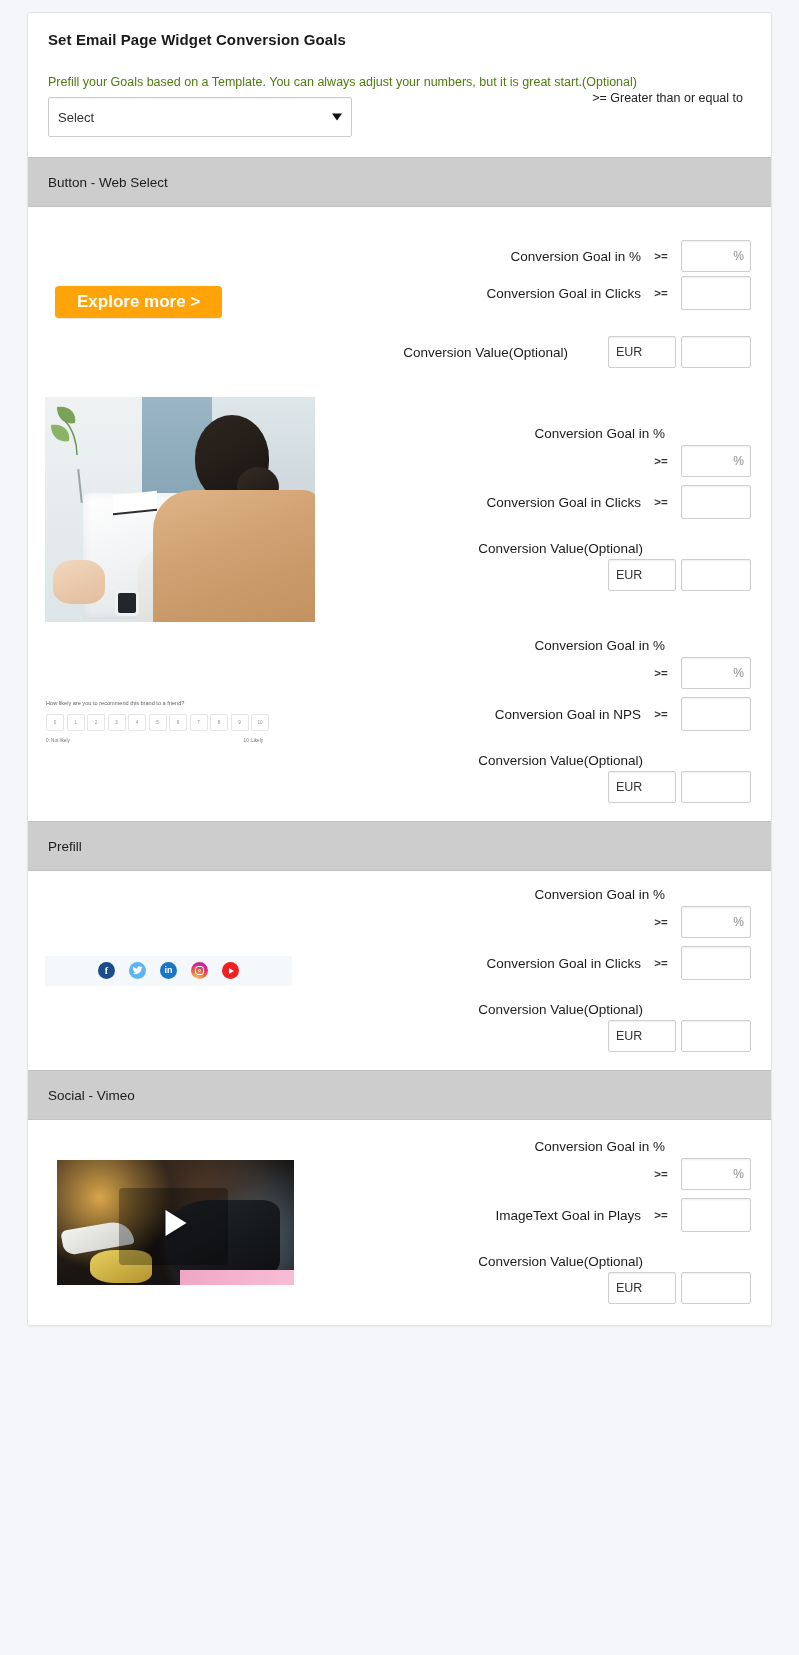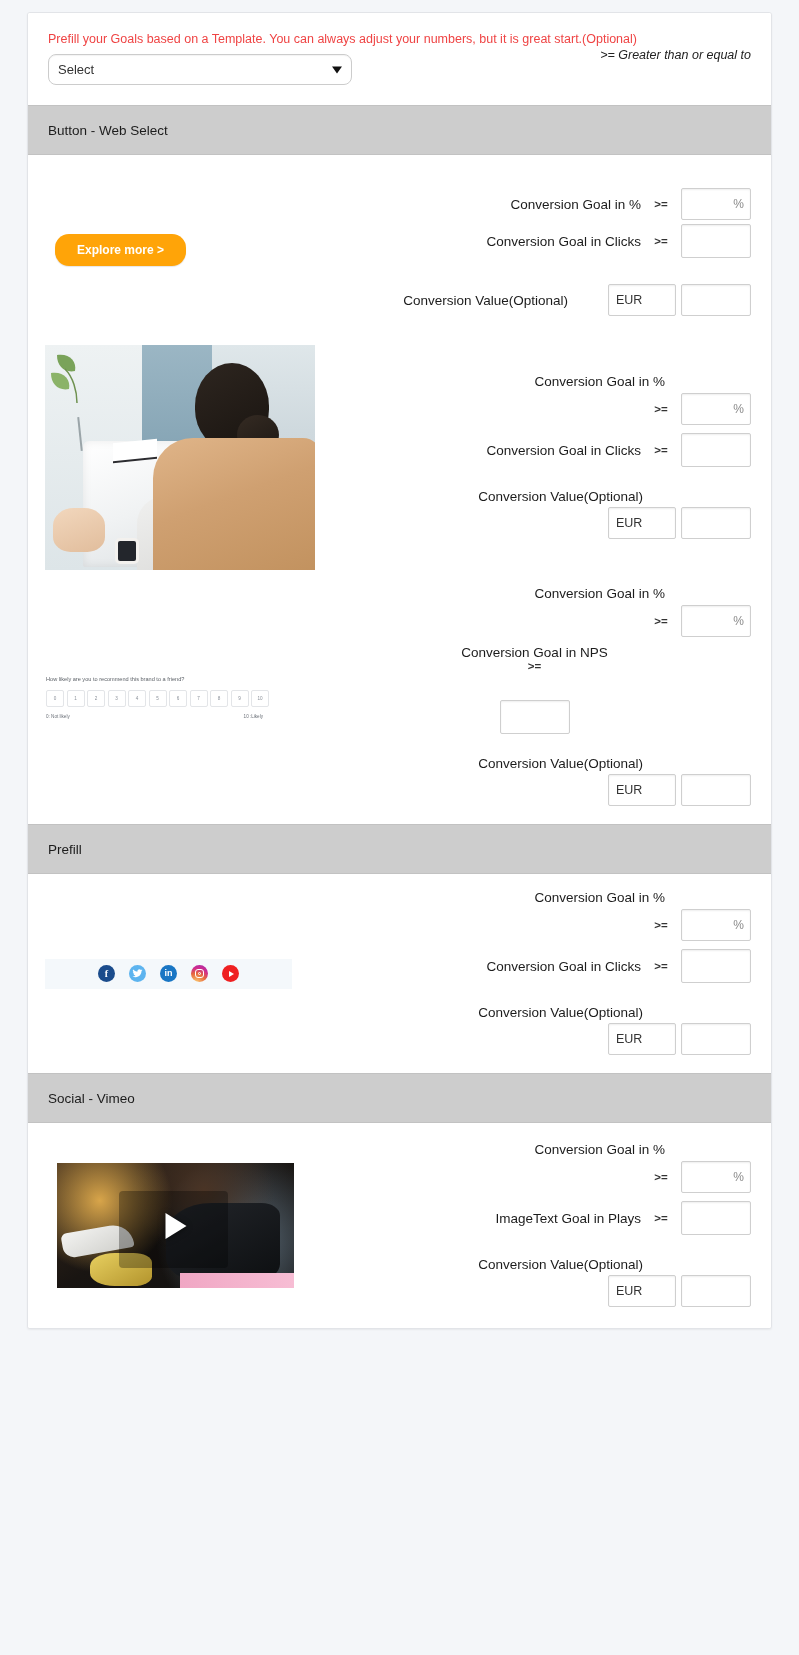--- a/index.html
+++ b/index.html
@@ -31,49 +31,48 @@
   .card-title {
     font-size: 15px;
     font-weight: bold;
     color: #1a1a1a;
     margin: 0 0 26px 0;
     letter-spacing: .1px;
   }
   .prefill-row { position: relative; }
   .prefill-text {
     font-size: 12.5px;
-    color: #ef4444;
+    color: #4d7c0f;
     margin-bottom: 7px;
     line-height: 1.3;
   }
   .gte-legend {
     position: absolute;
-    right: 0;
+    right: 8px;
     top: 17px;
     font-size: 12.5px;
     color: #222;
     white-space: nowrap;
-    font-style: italic;
   }
   .select-wrap {
     position: relative;
     width: 304px;
   }
   select.tmpl-select {
     -webkit-appearance: none;
     appearance: none;
     width: 100%;
-    height: 31px;
+    height: 40px;
     padding: 0 28px 0 9px;
     font-family: "Liberation Sans", sans-serif;
     font-size: 13px;
     color: #333;
     background: #fff;
     border: 1px solid #ccc;
-    border-radius: 8px;
+    border-radius: 2px;
     box-shadow: inset 0 1px 1px rgba(0,0,0,0.05);
   }
   .select-caret {
     position: absolute;
     right: 10px; top: 50%;
     transform: translateY(-50%);
     width: 0; height: 0;
     border-left: 5px solid transparent;
     border-right: 5px solid transparent;
     border-top: 7px solid #111;
@@ -170,24 +169,24 @@
     text-align: right;
     padding-right: 86px;
   }
   .lbl-above.valuelbl { padding-right: 108px; }
 
   
   .btn-explore {
     margin-left: 27px;
     background: #ffa408;
     color: #fff;
-    font-size: 12px;
+    font-size: 17px;
     font-weight: bold;
     border: none;
-    border-radius: 14px;
+    border-radius: 4px;
     padding: 0 22px;
     height: 32px;
     line-height: 32px;
     cursor: pointer;
     box-shadow: 0 1px 1px rgba(0,0,0,0.10);
     white-space: nowrap;
   }
 
   .img-preview {
     width: 270px;
@@ -383,20 +382,21 @@
     border-radius: 4px;
   }
 </style>
 </head>
 <body>
 
 <div class="page">
   <div class="card">
 
     <div class="card-head">
+      <div class="card-title">Set Email Page Widget Conversion Goals</div>
       <div class="prefill-row">
         <div class="prefill-text">Prefill your Goals based on a Template. You can always adjust your numbers, but it is great start.(Optional)</div>
         <div class="gte-legend">&gt;= Greater than or equal to</div>
         <div class="select-wrap">
           <select class="tmpl-select">
             <option>Select</option>
           </select>
           <span class="select-caret"></span>
         </div>
       </div>
@@ -490,21 +490,21 @@
             <span>10 :Likely</span>
           </div>
         </div>
       </div>
       <div class="fields-col">
         <div class="lbl-above">Conversion Goal in %</div>
         <div class="frow" style="margin-top:4px;">
           <span class="gte">&gt;=</span>
           <input class="inp" type="text" placeholder="%" style="">
         </div>
-        <div class="frow" style="margin-top:8px;flex-direction:column;">
+        <div class="frow" style="margin-top:8px;">
           <span class="flabel">Conversion Goal in NPS</span>
           <span class="gte">&gt;=</span>
           <input class="inp tall" type="text" style="">
         </div>
         <div class="lbl-above valuelbl" style="margin-top:22px;">Conversion Value(Optional)</div>
         <div class="frow" style="margin-top:3px;">
           <input class="cur" type="text" value="EUR" style="">
           <input class="inp" type="text" style="">
         </div>
       </div>

